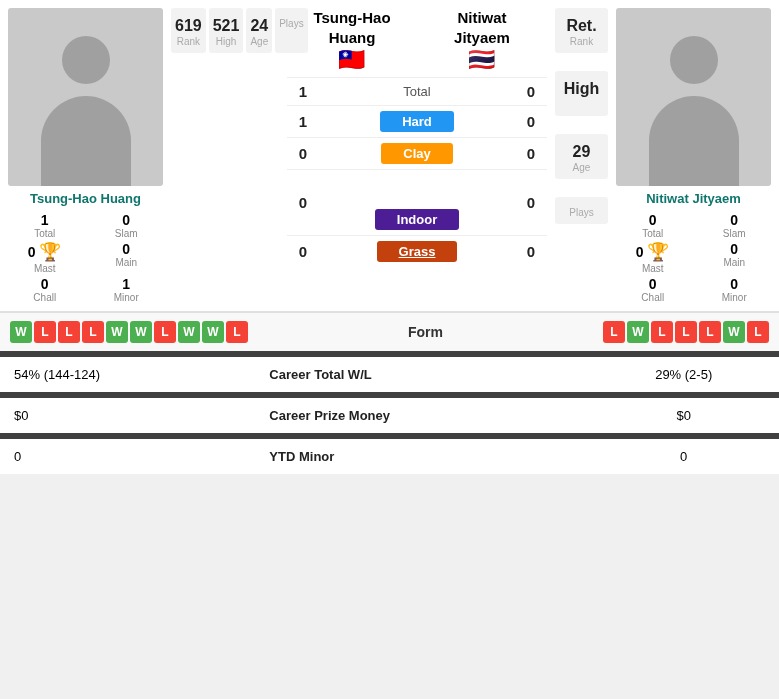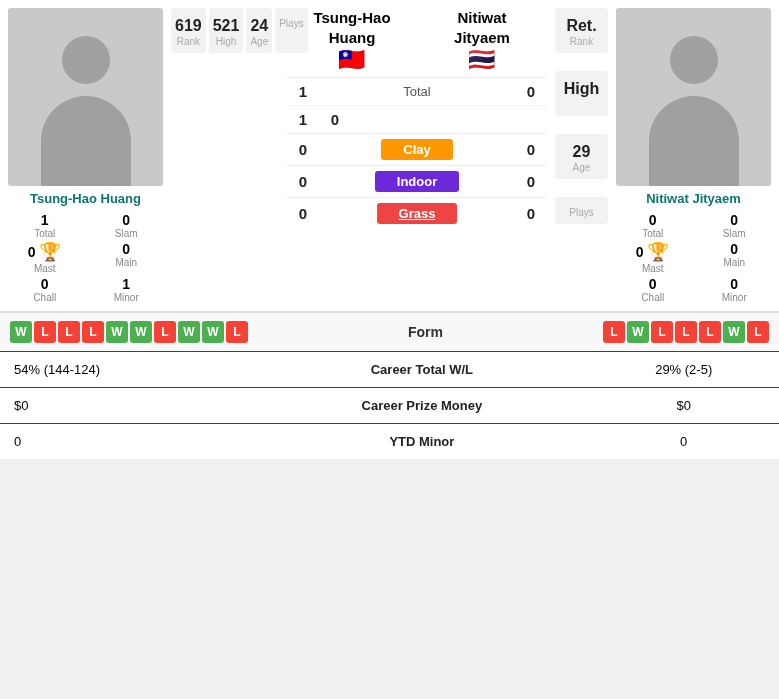--- a/index.html
+++ b/index.html
@@ -170,22 +170,22 @@
     .sbadge {
       display: inline-block;
       padding: 3px 22px;
       border-radius: 3px;
       color: #fff;
       font-size: 13px;
       font-weight: bold;
     }
     .sb-hard { background: #2196F3; }
     .sb-clay { background: #FF9800; }
-    .sb-indoor { background: #6d28d9; }
-    .sb-grass { background: #ef4444; text-decoration: underline; }
+    .sb-indoor { background: #4c1d95; margin-top: 34px; }
+    .sb-grass { background: #c2410c; text-decoration: underline; }
 
     
     .stat-boxes-left {
       width: 108px;
       display: flex;
       flex-direction: row;
       gap: 3px;
     }
     .stat-boxes-right {
       width: 108px;
@@ -243,28 +243,28 @@
       font-weight: bold;
       color: #333;
     }
 
     
     .data-table {
       width: 100%;
       border-collapse: collapse;
     }
     .data-table tr {
-      border-top: 1px solid #404040;
+      border-top: 6px solid #404040;
     }
     .data-table td {
       padding: 10px 14px;
       font-size: 13px;
     }
     .dtl { text-align: left; }
-    .dtc { text-align: center; font-weight: bold; color: #222; }
+    .dtc { font-weight: bold; color: #222; }
     .dtr { text-align: center; }
   </style>
 </head>
 <body>
 
 <div class="wrapper">
 
   <div class="section-top">
 
     <div class="col-left-player">
@@ -346,20 +346,23 @@
         <div class="srow">
           <div class="snum">1</div>
           <div class="smid">
             <span class="slabel">Total</span>
           </div>
           <div class="snum">0</div>
         </div>
 
         <div class="srow">
           <div class="snum">1</div>
+          <div class="smid">
+            <span class="sbadge sb-hard">Hard</span>
+          </div>
           <div class="snum">0</div>
         </div>
 
         <div class="srow">
           <div class="snum">0</div>
           <div class="smid">
             <span class="sbadge sb-clay">Clay</span>
           </div>
           <div class="snum">0</div>
         </div>

